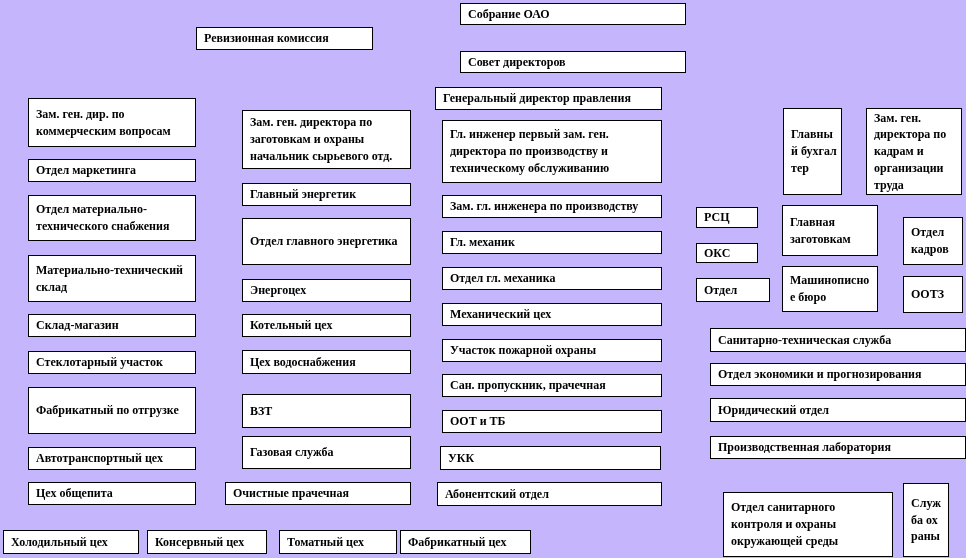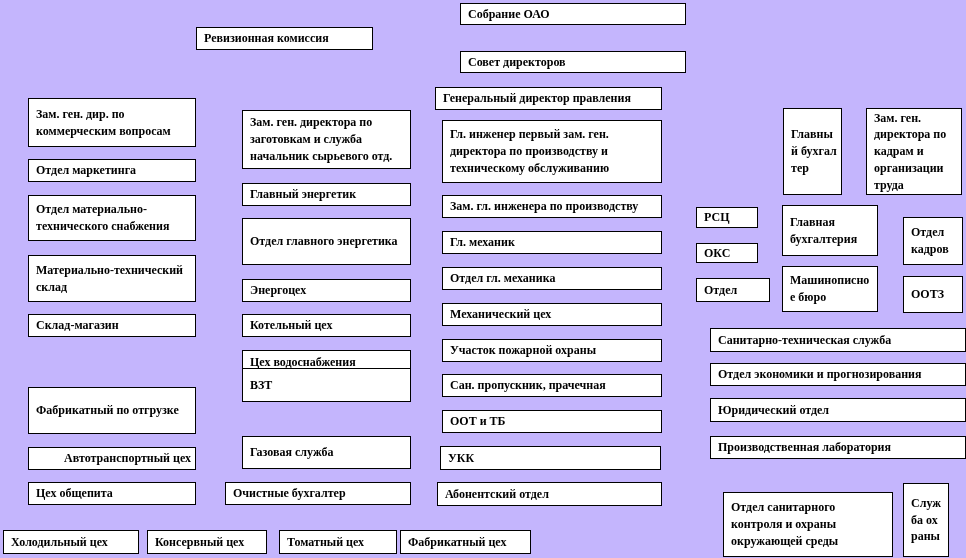--- a/index.html
+++ b/index.html
@@ -92,70 +92,73 @@
     </div>
     <div class="box" style="left: 28px; top: 195px; width: 168px; height: 46px;">
       <span>Отдел материально-технического снабжения</span>
     </div>
     <div class="box" style="left: 28px; top: 255px; width: 168px; height: 47px;">
       <span>Материально-технический склад</span>
     </div>
     <div class="box" style="left: 28px; top: 314px; width: 168px; height: 23px;">
       <span>Склад-магазин</span>
     </div>
+    <div class="box" style="left: 28px; top: 351px; width: 168px; height: 23px;">
+      <span>Стеклотарный участок</span>
+    </div>
     <div class="box" style="left: 28px; top: 387px; width: 168px; height: 47px;">
       <span>Фабрикатный по отгрузке</span>
     </div>
-    <div class="box" style="left: 28px; top: 447px; width: 168px; height: 23px; text-align: right;">
+    <div class="box" style="left: 28px; top: 447px; width: 168px; height: 23px;">
       <span>Автотранспортный цех</span>
     </div>
     <div class="box" style="left: 28px; top: 482px; width: 168px; height: 23px;">
       <span>Цех общепита</span>
     </div>
     <div class="box" style="left: 242px; top: 110px; width: 169px; height: 59px;">
-      <span>Зам. ген. директора по заготовкам и служба начальник сырьевого отд.</span>
+      <span>Зам. ген. директора по заготовкам и охраны начальник сырьевого отд.</span>
     </div>
     <div class="box" style="left: 242px; top: 183px; width: 169px; height: 23px;">
       <span>Главный энергетик</span>
     </div>
     <div class="box" style="left: 242px; top: 218px; width: 169px; height: 47px;">
       <span>Отдел главного энергетика</span>
     </div>
     <div class="box" style="left: 242px; top: 279px; width: 169px; height: 23px;">
       <span>Энергоцех</span>
     </div>
     <div class="box" style="left: 242px; top: 314px; width: 169px; height: 23px;">
       <span>Котельный цех</span>
     </div>
     <div class="box" style="left: 242px; top: 350px; width: 169px; height: 24px;">
       <span>Цех водоснабжения</span>
     </div>
-    <div class="box" style="left: 242px; top: 368px; width: 169px; height: 34px;">
+    <div class="box" style="left: 242px; top: 394px; width: 169px; height: 34px;">
       <span>ВЗТ</span>
     </div>
     <div class="box" style="left: 242px; top: 436px; width: 169px; height: 33px;">
       <span>Газовая служба</span>
     </div>
     <div class="box" style="left: 225px; top: 482px; width: 186px; height: 23px;">
-      <span>Очистные бухгалтер</span>
+      <span>Очистные прачечная</span>
     </div>
     <div class="box" style="left: 696px; top: 207px; width: 62px; height: 21px;">
       <span>РСЦ</span>
     </div>
     <div class="box" style="left: 696px; top: 243px; width: 62px; height: 20px;">
       <span>ОКС</span>
     </div>
     <div class="box" style="left: 696px; top: 278px; width: 74px; height: 24px;">
       <span>Отдел</span>
     </div>
     <div class="box break-all" style="left: 783px; top: 108px; width: 59px; height: 87px;">
       <span>Главный бухгалтер</span>
     </div>
     <div class="box" style="left: 782px; top: 205px; width: 96px; height: 51px;">
-      <span>Главная бухгалтерия</span>
+      <span>Главная заготовкам</span>
     </div>
     <div class="box break-all" style="left: 782px; top: 266px; width: 96px; height: 46px;">
       <span>Машинописное бюро</span>
     </div>
     <div class="box" style="left: 866px; top: 108px; width: 96px; height: 87px;">
       <span>Зам. ген. директора по кадрам и организации труда</span>
     </div>
     <div class="box" style="left: 903px; top: 217px; width: 60px; height: 48px;">
       <span>Отдел кадров</span>
     </div>

